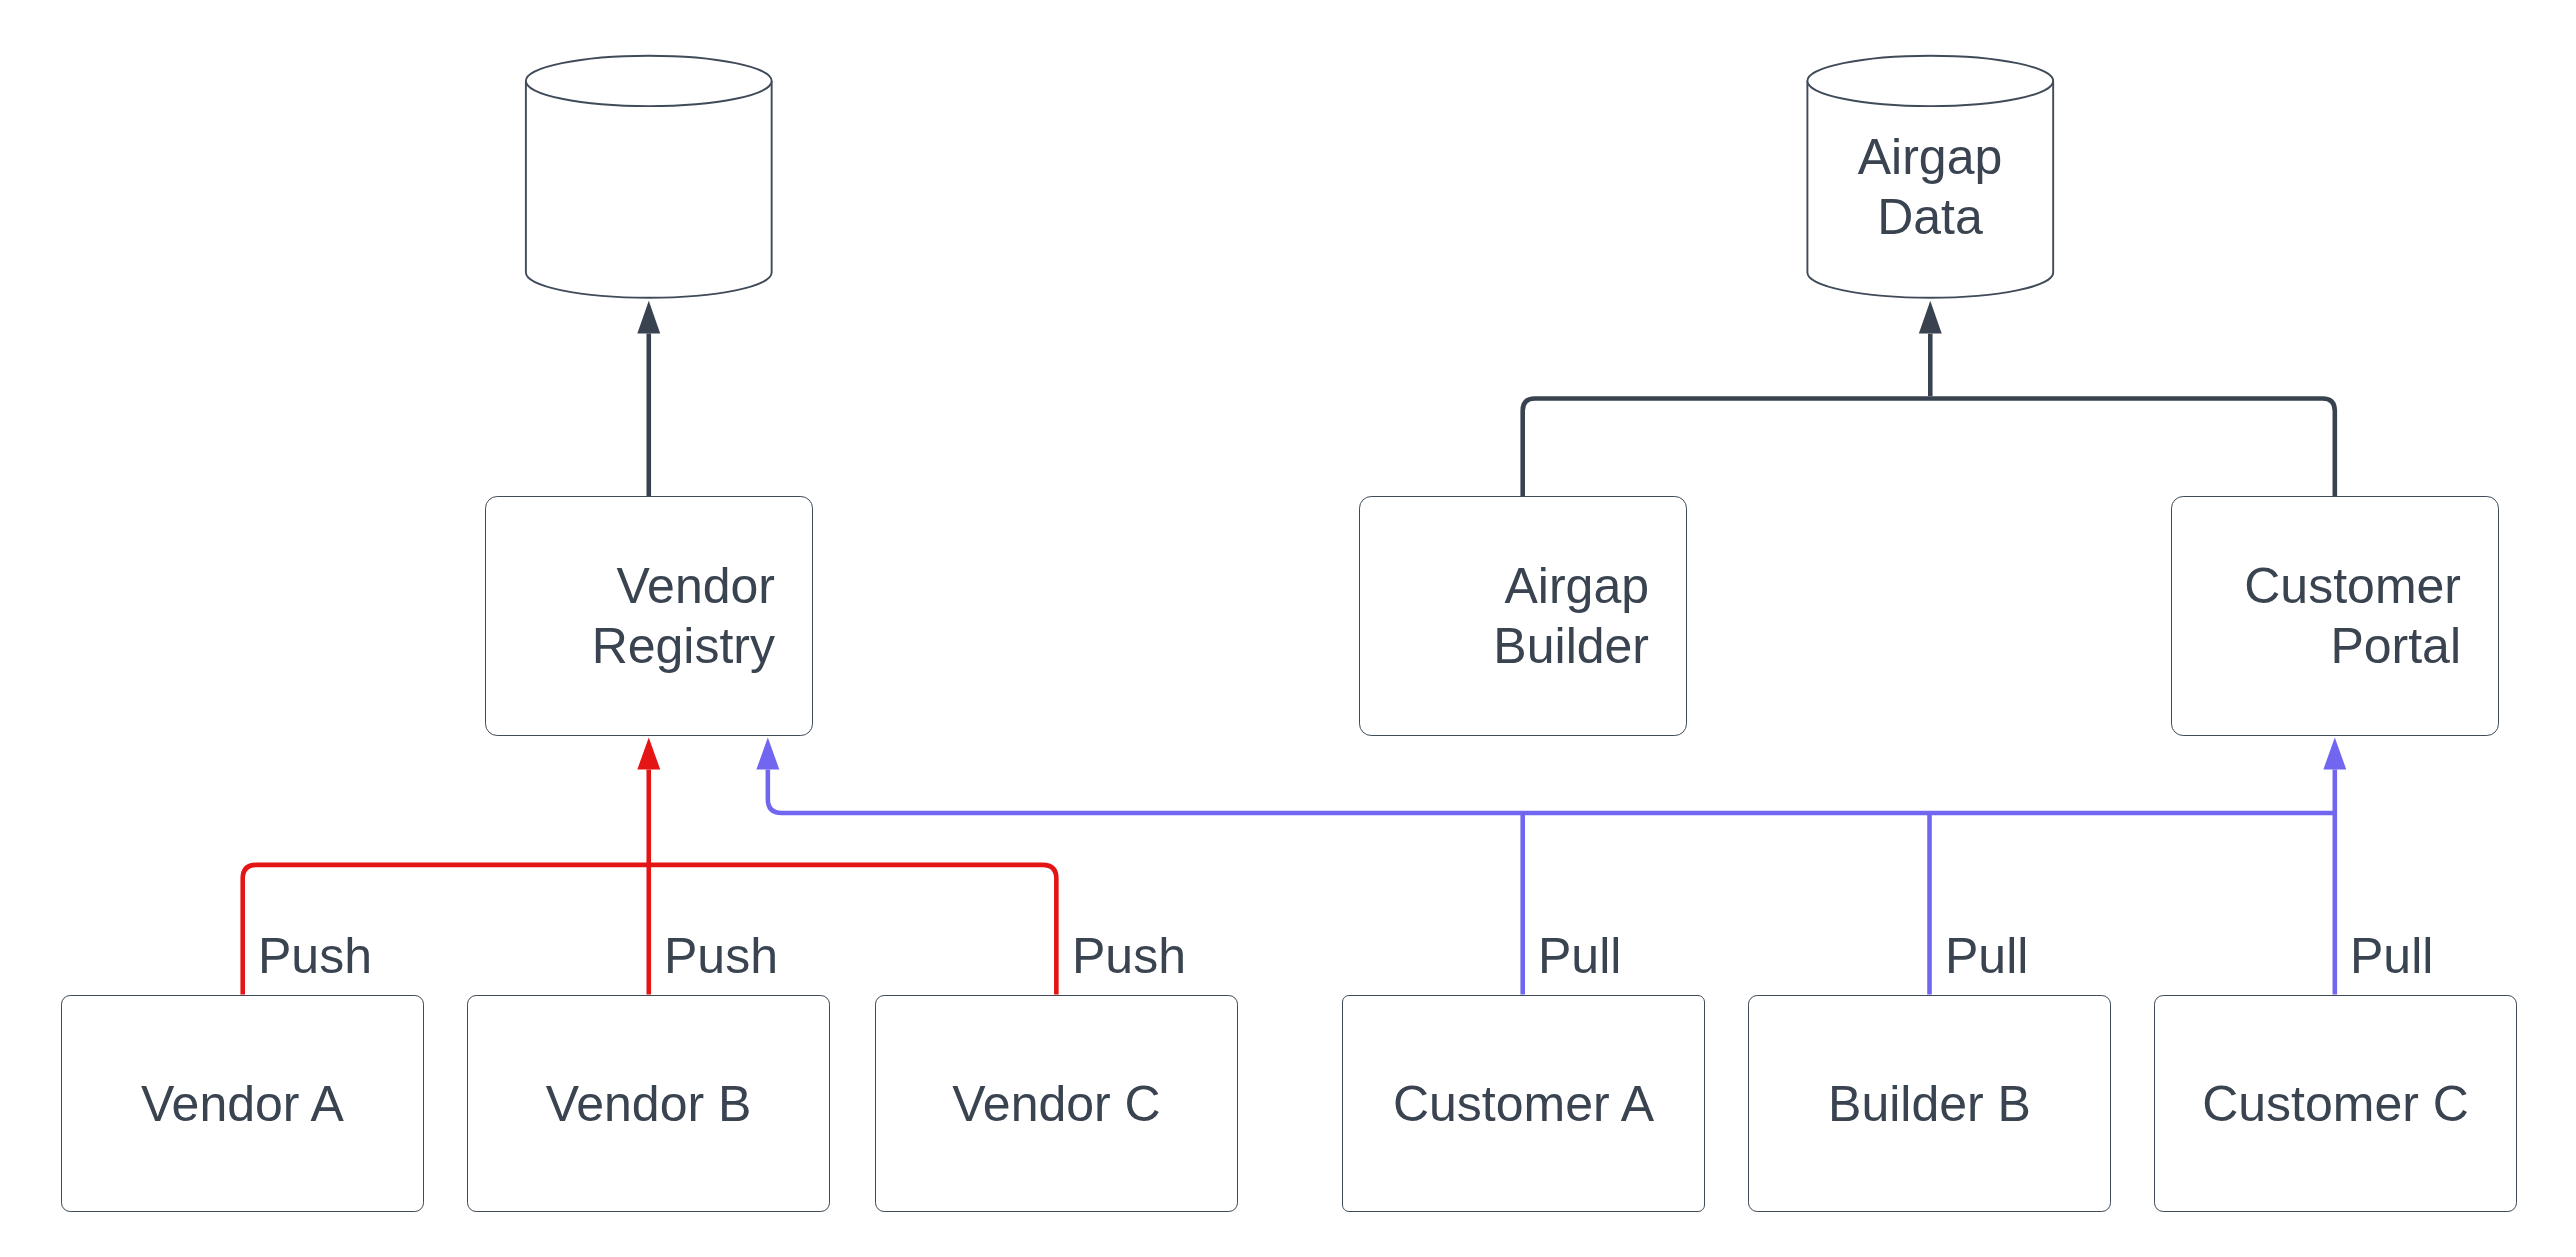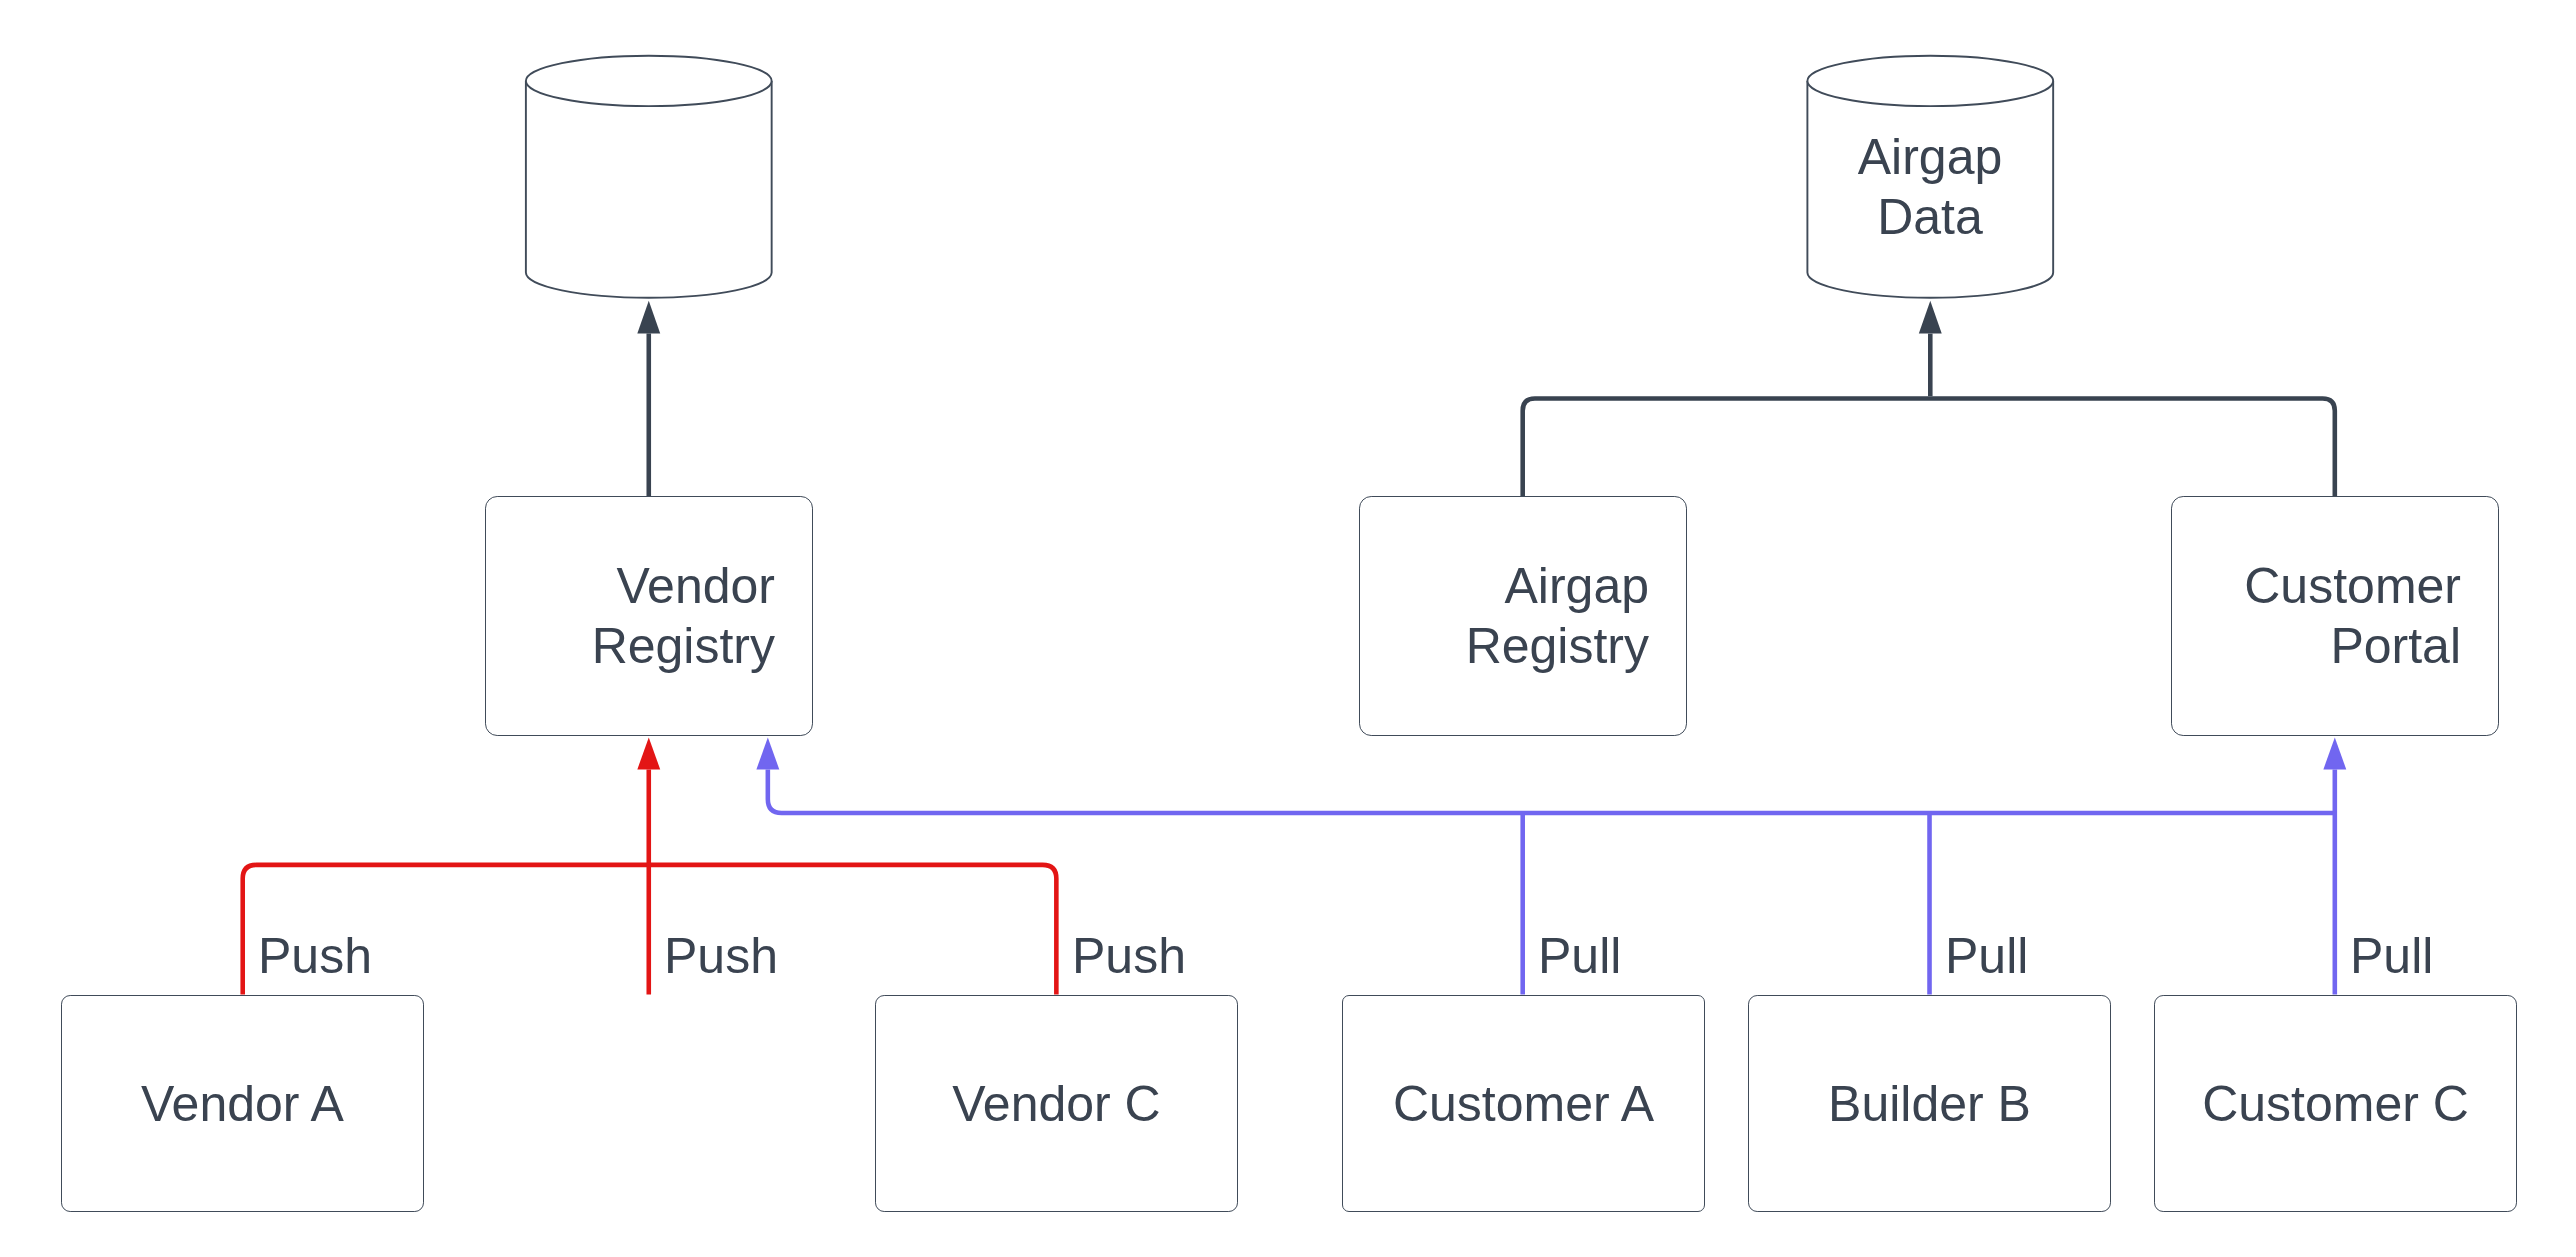--- a/index.html
+++ b/index.html
@@ -83,28 +83,31 @@
   </svg>
 
   <div class="cyl-label" style="left:1807px;top:107px;justify-content:flex-end;">
     <span>Airgap Data</span>
   </div>
 
   <div class="node mid" style="left:485px;top:496px;">
     <span class="lbl">Vendor Registry</span>
   </div>
   <div class="node mid" style="left:1359px;top:496px;">
-    <span class="lbl">Airgap Registry</span>
+    <span class="lbl">Airgap Builder</span>
   </div>
   <div class="node mid" style="left:2171px;top:496px;">
     <span class="lbl">Customer Portal</span>
   </div>
 
   <div class="node bot" style="left:61px;top:995px;">
     <span class="lbl">Vendor A</span>
+  </div>
+  <div class="node bot" style="left:467px;top:995px;">
+    <span class="lbl">Vendor B</span>
   </div>
   <div class="node bot" style="left:875px;top:995px;">
     <span class="lbl">Vendor C</span>
   </div>
   <div class="node bot" style="left:1342px;top:995px;border-radius:7px;">
     <span class="lbl">Customer A</span>
   </div>
   <div class="node bot" style="left:1748px;top:995px;">
     <span class="lbl">Builder B</span>
   </div>

